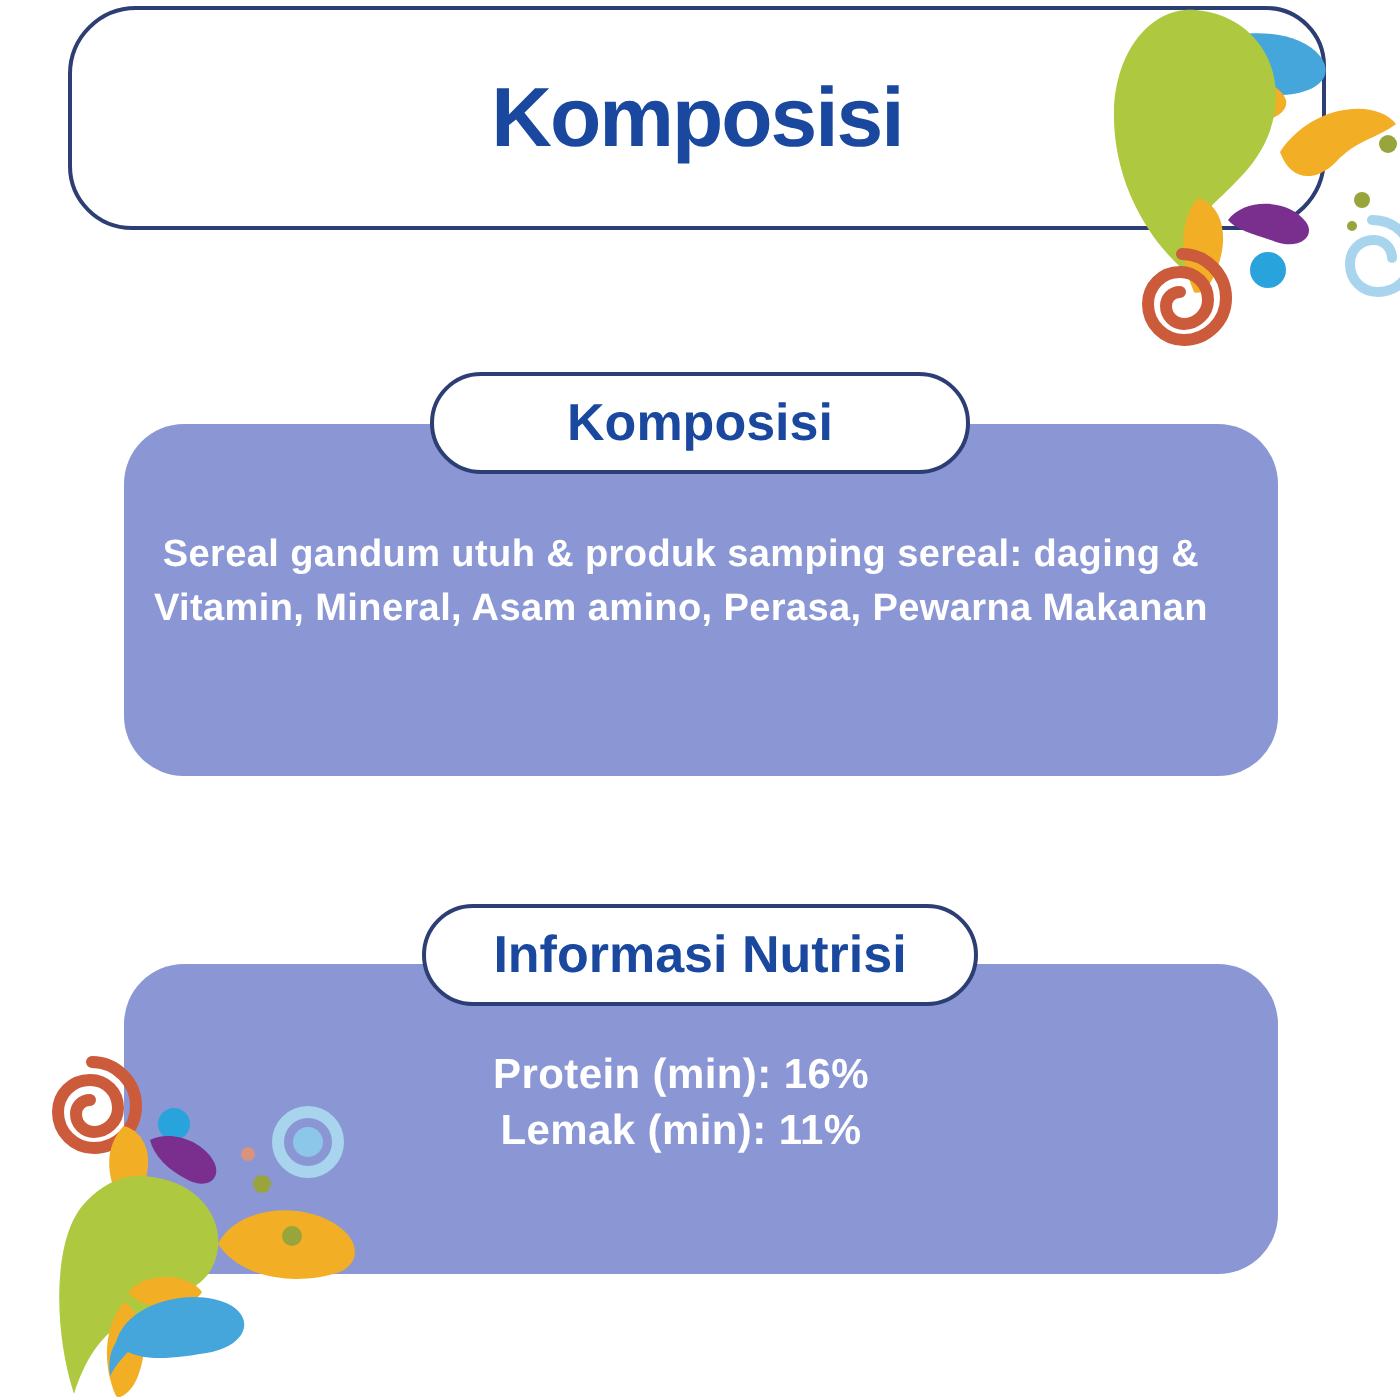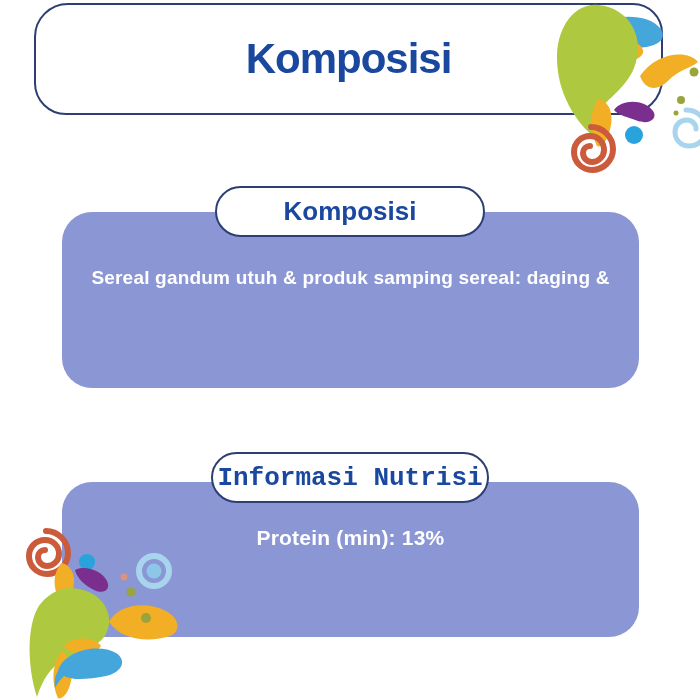--- a/index.html
+++ b/index.html
@@ -56,28 +56,28 @@
   .pill{
     position:absolute;left:50%;transform:translateX(-50%);
     height:51px;
     background:var(--white);
     border:2px solid var(--navy);
     border-radius:27px;
     display:flex;align-items:center;justify-content:center;
     z-index:3;
   }
   .pill-1{top:186px;width:270px;}
-  .pill-2{top:452px;width:278px;font-family:Liberation Mono, monospace;}
+  .pill-2{top:452px;width:278px;}
   .pill-title{
     color:var(--accent);
     font-size:26px;font-weight:700;letter-spacing:0px;
   }
 
   .panel-text{
-    position:absolute;left:62px;width:577px;
+    position:absolute;left:52px;width:577px;
     color:var(--white);
     text-align:center;
     z-index:2;
   }
   .panel-text-1{top:264px;font-size:19px;line-height:27px;font-weight:600;letter-spacing:0.2px;}
   .panel-text-2{top:524px;font-size:21px;line-height:28px;font-weight:600;letter-spacing:0.2px;}
   .panel-text .line{display:block;}
 
   
   .deco{position:absolute;z-index:5;pointer-events:none;}
@@ -92,28 +92,30 @@
   <div class="header-card">
     <div class="header-title">Komposisi</div>
   </div>
 
   <div class="panel panel-1"></div>
   <div class="pill pill-1">
     <div class="pill-title">Komposisi</div>
   </div>
   <div class="panel-text panel-text-1">
     <span class="line">Sereal gandum utuh &amp; produk samping sereal: daging &amp;</span>
+    <span class="line">Vitamin, Mineral, Asam amino, Perasa, Pewarna Makanan</span>
   </div>
 
   <div class="panel panel-2"></div>
   <div class="pill pill-2">
     <div class="pill-title">Informasi Nutrisi</div>
   </div>
   <div class="panel-text panel-text-2">
-    <span class="line">Protein (min): 13%</span>
+    <span class="line">Protein (min): 16%</span>
+    <span class="line">Lemak (min): 11%</span>
   </div>
 
   <svg class="deco deco-tr" viewBox="0 0 172 220" aria-hidden="true">
 
     <path fill="var(--sky)" d="M57,31 C78,14 118,11 132,28 C142,41 124,50 102,47 C85,44 67,39 57,31 Z"></path>
 
     <path fill="var(--yellow)" d="M72,49 C84,36 110,37 115,50 C117,60 95,65 82,59 Z"></path>
 
     <path fill="var(--yellow)" d="M112,76 C128,52 160,49 170,62 C161,69 150,70 140,81 C129,92 117,90 112,76 Z"></path>
 

